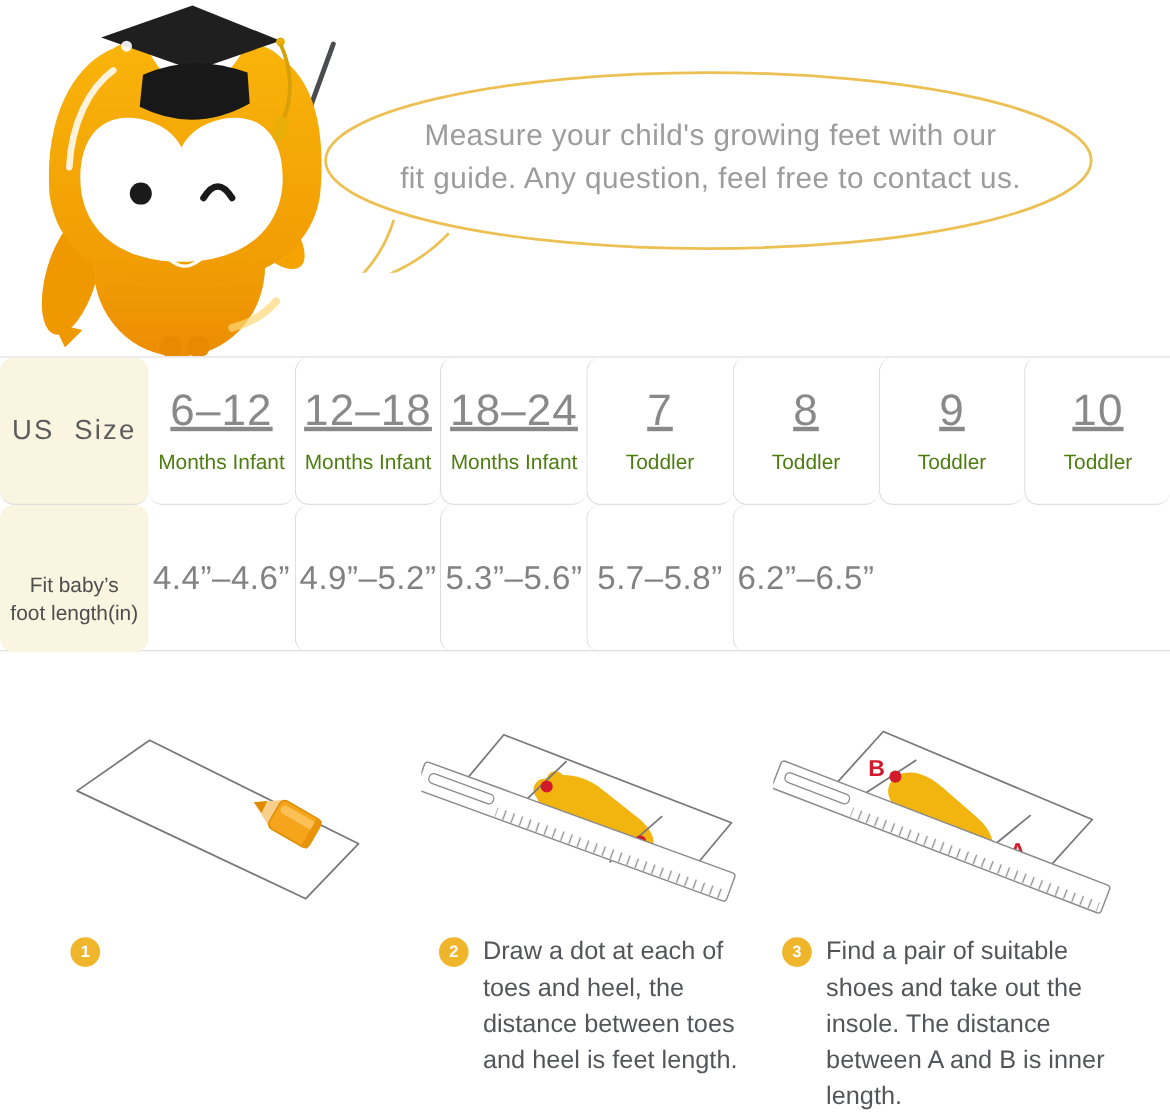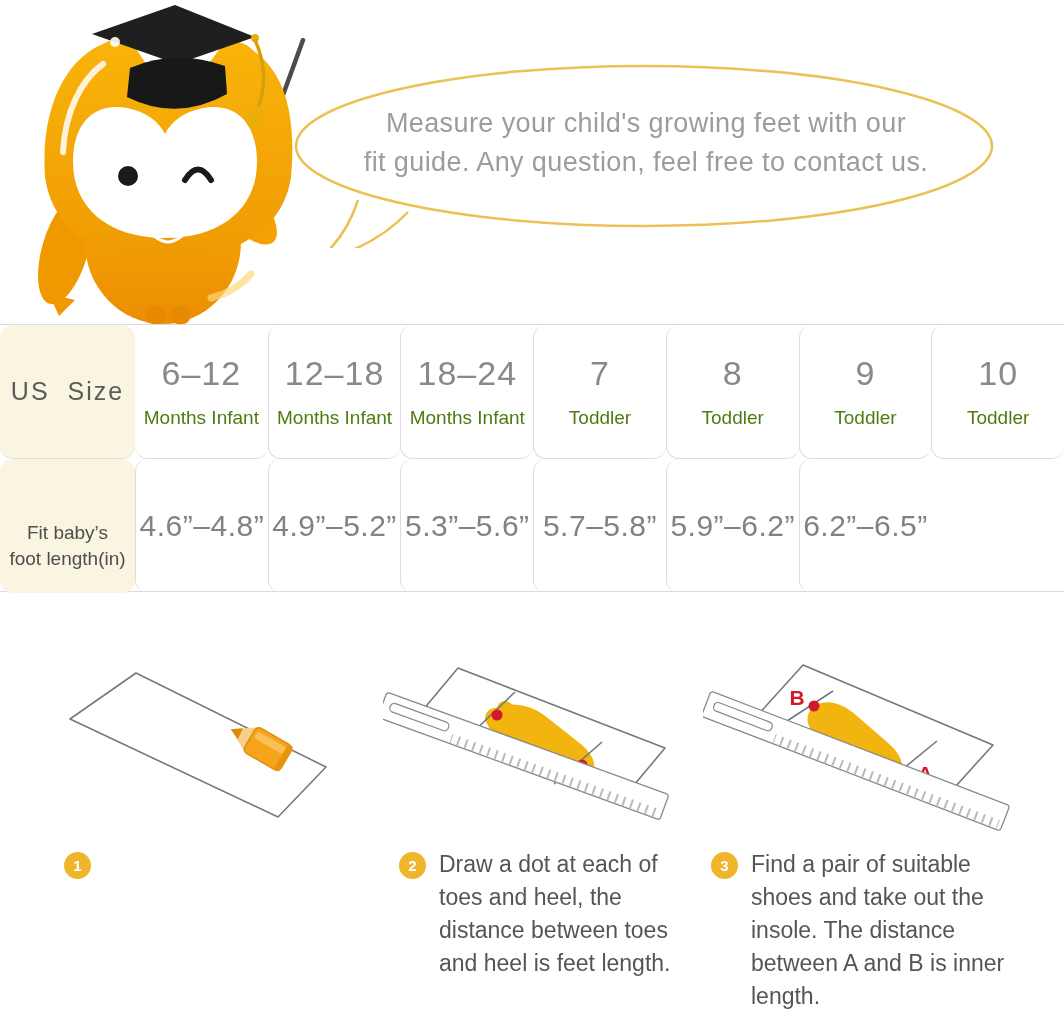--- a/index.html
+++ b/index.html
@@ -30,21 +30,21 @@
   }
   .cell {
     display:flex; flex-direction:column; align-items:center; justify-content:center;
     box-sizing:border-box;
     border-radius:13px;
   }
   .cell.vline { border-left:1px solid #DCDCDC; }
   .cell.hline { border-bottom:1px solid #DCDCDC; }
   .cell.cream { background:#FAF5E1; }
   .corner-label { font-size:25px; color:#5C5C5C; letter-spacing:2px; word-spacing:9px; }
-  .size-num  { font-size:34px; color:#898989; letter-spacing:1px; }
+  .size-num  { font-size:40px; color:#898989; letter-spacing:1px;text-decoration:underline; }
   .size-group{ font-size:19px; color:#4d7c0f; margin-top:14px; }
   .row-label { font-size:19px; color:#4E4E4E; line-height:26px; text-align:center;margin-top:40px; }
   .len-val   { font-size:30px; color:#828282; letter-spacing:0.5px; }
 
   
   .step-illus { position:absolute; }
   .step-text  { position:absolute; display:flex; gap:13px; }
   .step-badge {
     flex:0 0 auto; width:27px; height:27px; border-radius:50%;
     background:#EFB62C; color:#ffffff; font-size:15px; font-weight:bold;
@@ -157,34 +157,31 @@
       <div class="size-num">10</div>
       <div class="size-group">Toddler</div>
     </div>
 
     <div class="cell cream">
       <div class="row-label">
         <div>Fit baby’s</div>
         <div>foot length(in)</div>
       </div>
     </div>
-    <div class="cell vline">
-      <div class="len-val">4.6”–4.8”</div>
+    <div class="cell">
+      <div class="len-val">4.4”–4.6”</div>
     </div>
     <div class="cell vline">
       <div class="len-val">4.9”–5.2”</div>
     </div>
     <div class="cell vline">
       <div class="len-val">5.3”–5.6”</div>
     </div>
     <div class="cell vline">
       <div class="len-val">5.7–5.8”</div>
-    </div>
-    <div class="cell vline">
-      <div class="len-val">5.9”–6.2”</div>
     </div>
     <div class="cell vline">
       <div class="len-val">6.2”–6.5”</div>
     </div>
   </div>
 
   <svg id="s1" class="step-illus" width="310" height="175" viewBox="0 0 310 175" aria-hidden="true">
     <polygon points="88,18 278,112 230,162 22,64" fill="#ffffff" stroke="#77787C" stroke-width="1.6" stroke-linejoin="round"></polygon>
     <g transform="translate(198,60) rotate(30)">
       <polygon points="-6,20 16,5 18,33" fill="#F8CE8B"></polygon>

